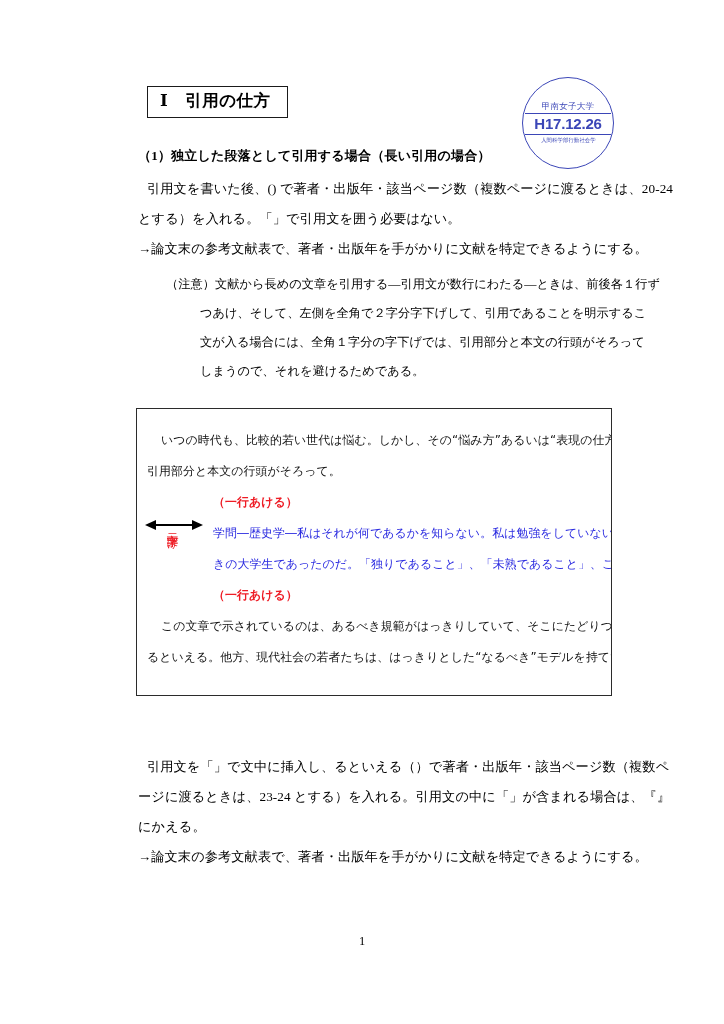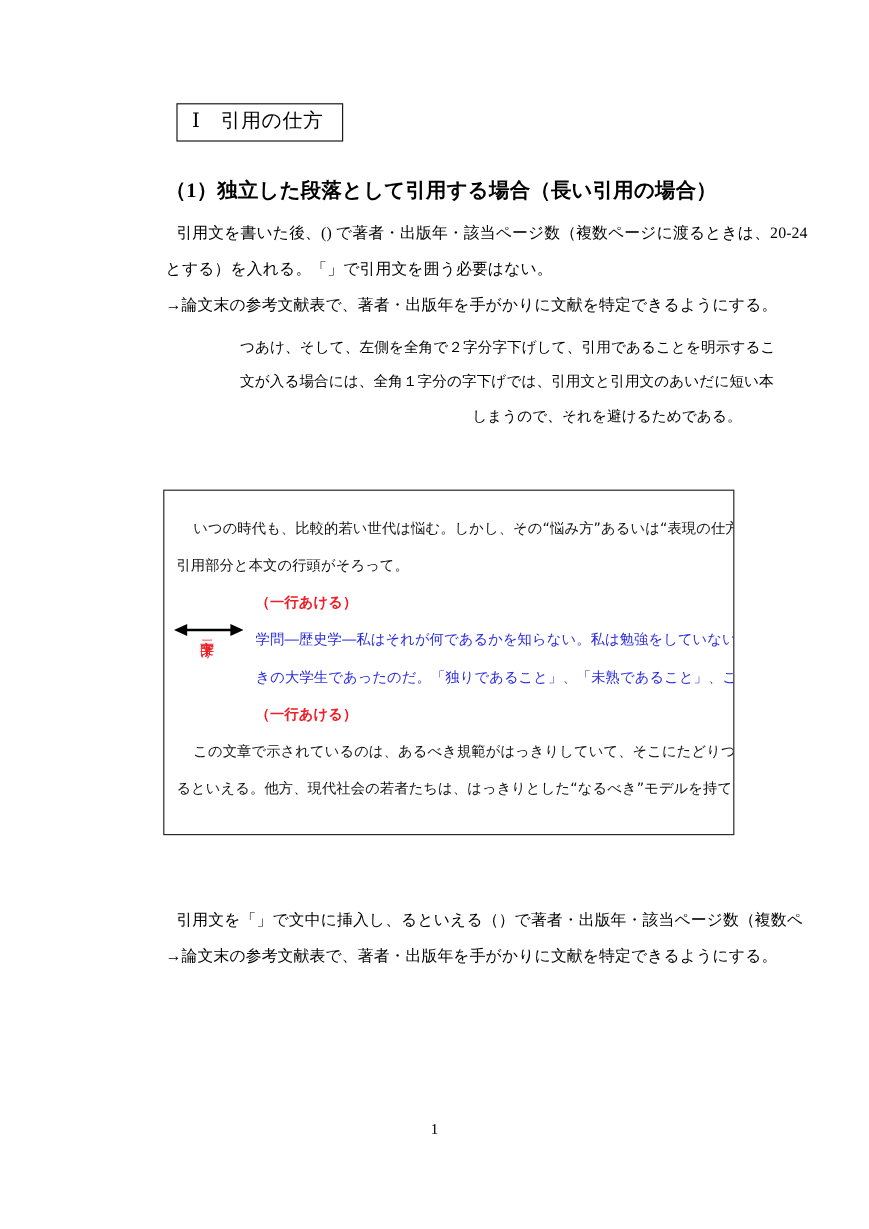--- a/index.html
+++ b/index.html
@@ -34,21 +34,21 @@
     height: 70px;
   }
 
   .title-box {
     position: absolute;
     left: 147px;
     top: 4px;
     border: 1px solid #1a1a1a;
     padding: 4px 16px 5px 12px;
     font-size: 16.5px;
-    font-weight: normal;
+    font-weight: bold;
     letter-spacing: 0.5px;
     line-height: 1.25;
     white-space: nowrap;
     background: #fff;
   }
 
   .stamp {
     position: absolute;
     left: 522px;
     top: -5px;
@@ -92,21 +92,21 @@
 
   
   .content {
     position: absolute;
     left: 138px;
     top: 148px;
     width: 480px;
   }
 
   .sec-head {
-    font-size: 17px;
+    font-size: 13px;
     font-weight: bold;
     line-height: 1.3;
     margin: 0 0 9px 0;
     letter-spacing: 0.2px;
   }
 
   .para {
     margin: 0;
     font-size: 13.2px;
     line-height: 30px;
@@ -116,21 +116,21 @@
   .para .ln.ind { padding-left: 9px; }
 
   .note {
     margin: 6px 0 0 0;
     padding-left: 28px;
     font-size: 12.2px;
     line-height: 29px;
     letter-spacing: 0.05px;
   }
   .note .ln { display: block; white-space: nowrap; }
-  .note .ln.hang { padding-left: 34px; text-align: right; }
+  .note .ln.hang { padding-left: 34px; }
 
   
   .example-box {
     position: absolute;
     left: 136px;
     top: 408px;
     width: 476px;
     height: 288px;
     border: 1.1px solid #2b2b2b;
     box-sizing: border-box;
@@ -207,34 +207,40 @@
   }
 </style>
 </head>
 <body>
 
 <div class="page">
 
   <div class="header-row">
     <div class="title-box">Ⅰ　引用の仕方</div>
 
+    <div class="stamp">
+      <div class="stamp-top">甲南女子大学</div>
+      <div class="stamp-date">H17.12.26</div>
+      <div class="stamp-bottom">人間科学部行動社会学</div>
+    </div>
   </div>
 
   <div class="content">
     <p class="sec-head">（1）独立した段落として引用する場合（長い引用の場合）</p>
 
     <p class="para">
       <span class="ln ind">引用文を書いた後、() で著者・出版年・該当ページ数（複数ページに渡るときは、20-24</span>
       <span class="ln">とする）を入れる。「」で引用文を囲う必要はない。</span>
       <span class="ln">→論文末の参考文献表で、著者・出版年を手がかりに文献を特定できるようにする。</span>
     </p>
 
     <p class="note">
+      <span class="ln">（注意）文献から長めの文章を引用する―引用文が数行にわたる―ときは、前後各１行ず</span>
       <span class="ln hang">つあけ、そして、左側を全角で２字分字下げして、引用であることを明示するこ</span>
-      <span class="ln hang">文が入る場合には、全角１字分の字下げでは、引用文と引用文のあいだに短い本</span>
+      <span class="ln hang">文が入る場合には、全角１字分の字下げでは、引用部分と本文の行頭がそろって</span>
       <span class="ln hang">しまうので、それを避けるためである。</span>
     </p>
   </div>
 
   <div class="example-box">
     <div class="ex-inner">
 
       <span class="ex-line first">いつの時代も、比較的若い世代は悩む。しかし、その“悩み方”あるいは“表現の仕方”は、や</span>
       <span class="ex-line">引用部分と本文の行頭がそろって。</span>
 
@@ -259,19 +265,21 @@
         <div class="vlabel">二文字字下げ</div>
       </div>
 
     </div>
   </div>
 
   <div class="content" style="top:752px;">
 
     <p class="para">
       <span class="ln ind">引用文を「」で文中に挿入し、るといえる（）で著者・出版年・該当ページ数（複数ペ</span>
+      <span class="ln">ージに渡るときは、23-24 とする）を入れる。引用文の中に「」が含まれる場合は、『』</span>
+      <span class="ln">にかえる。</span>
       <span class="ln">→論文末の参考文献表で、著者・出版年を手がかりに文献を特定できるようにする。</span>
     </p>
   </div>
 
   <div class="footer">1</div>
 
 </div>
 
 </body></html>

